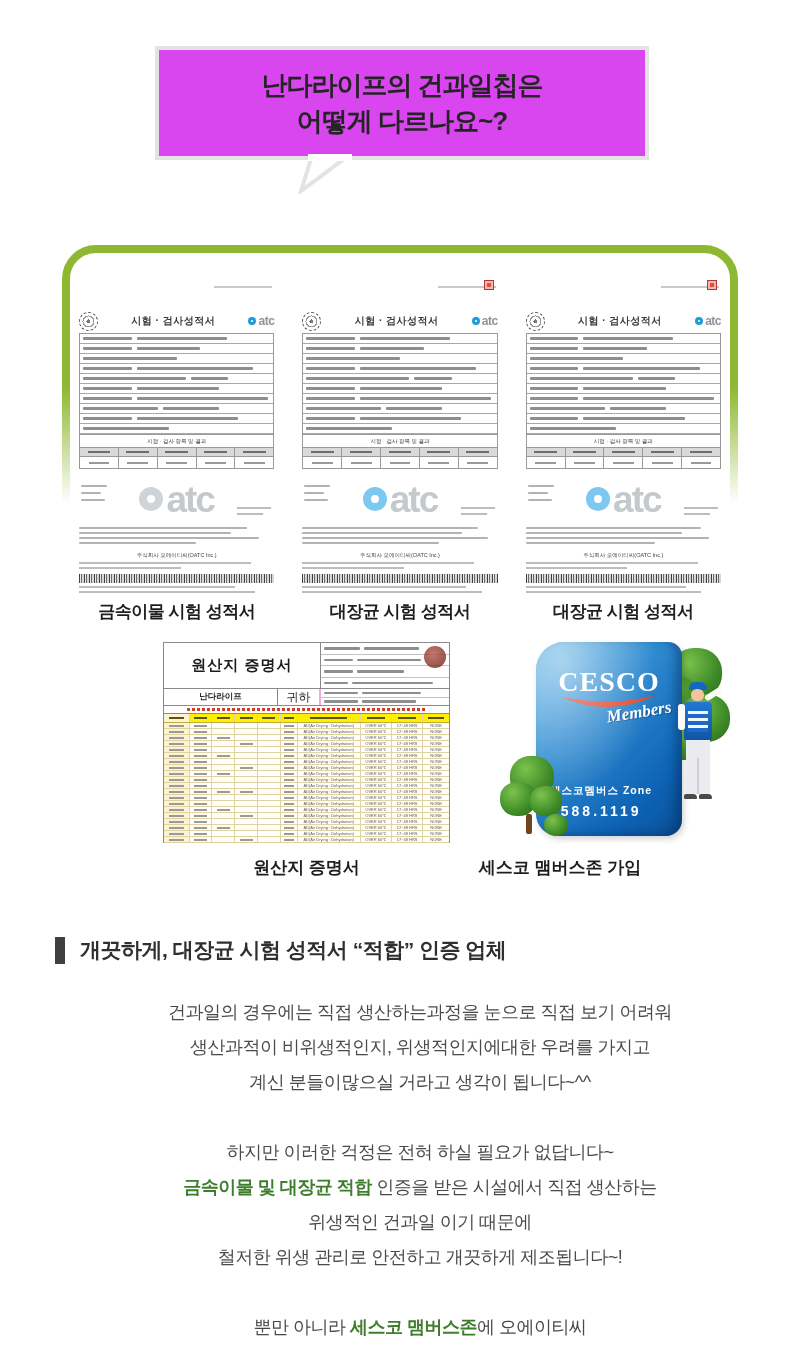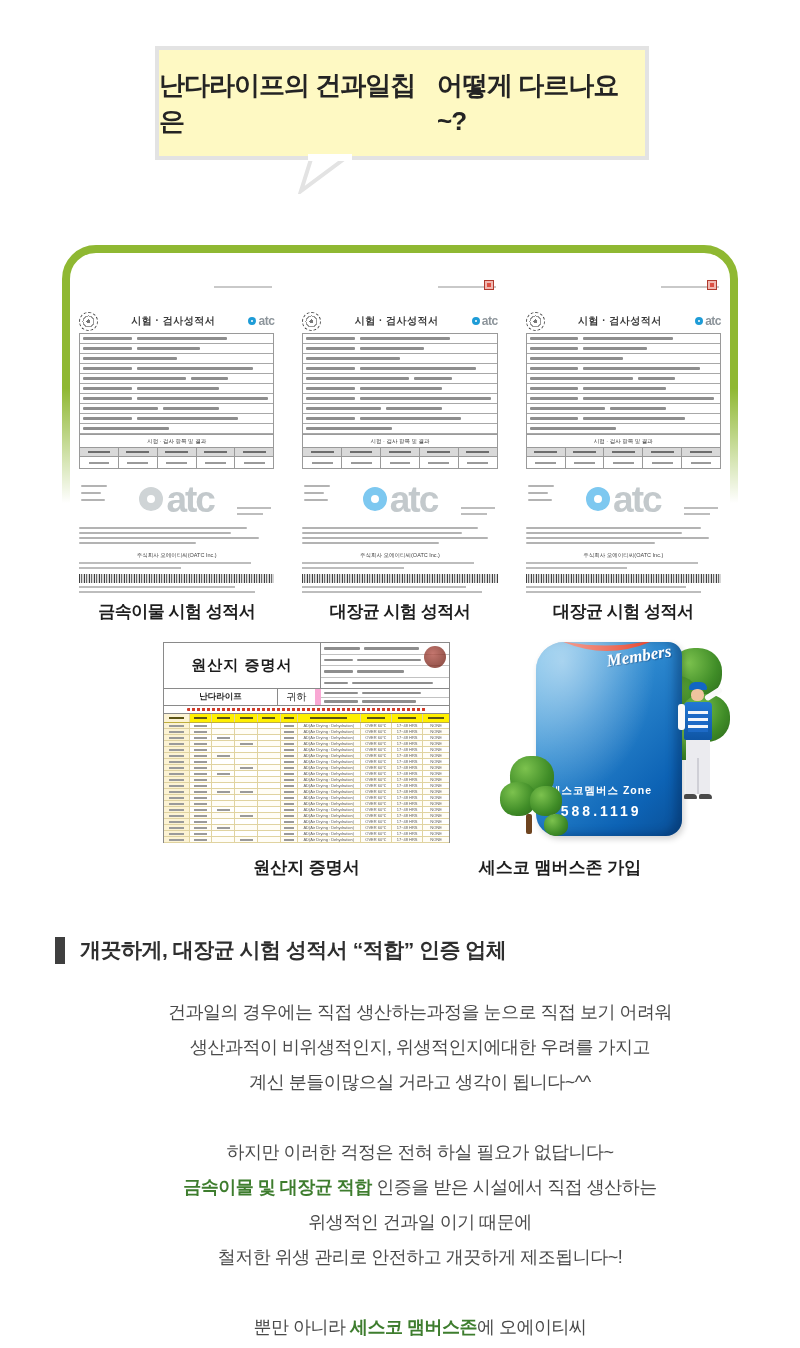--- a/index.html
+++ b/index.html
@@ -2,22 +2,22 @@
 <html><head>
 <meta charset="utf-8">
 <style>
   * { margin:0; padding:0; box-sizing:border-box; }
   html,body { background:#fff; }
   body { width:800px; height:1348px; position:relative; overflow:hidden;
          font-family:"Liberation Sans", sans-serif; color:#333; }
 
   
   .bubble { position:absolute; left:155px; top:46px; width:494px; height:114px;
-            background:#fef9c3; border:4px solid #e3e3e3;
-            display:flex; flex-direction:row; align-items:center; justify-content:center; }
+            background:#d946ef; border:4px solid #e3e3e3;
+            display:flex; flex-direction:column; align-items:center; justify-content:center; }
   .bubble-line { font-size:26px; font-weight:bold; color:#242424; line-height:36px; letter-spacing:-1px; }
   .bubble-tail { position:absolute; left:298px; top:154px; }
 
   
   .green-border { position:absolute; left:62px; top:245px; width:676px; height:620px;
                   border:8px solid #8fb832; border-radius:34px; z-index:0; }
   .green-border::after { content:''; position:absolute; left:-12px; right:-12px; bottom:-12px; top:135px;
                   background:linear-gradient(to bottom, rgba(255,255,255,0) 0, #ffffff 115px); }
 
   
@@ -74,22 +74,22 @@
              font-size:15px; font-weight:bold; color:#1c1c1c; letter-spacing:1px; }
   .o-meta { flex:1; display:flex; flex-direction:column; }
   .o-mrow { flex:1; border-bottom:1px solid #c2c2c2; display:flex; align-items:center; gap:4px; padding:0 3px; }
   .o-mrow:last-child { border-bottom:none; }
   .o-mrow b { height:2.5px; background:#8e8e8e; display:block; border-radius:1px; }
   .o-stamp { position:absolute; right:3px; top:3px; width:22px; height:22px; border-radius:50%;
              background:radial-gradient(circle at 40% 35%, #b5544a, #7d2b20 70%); opacity:0.8; }
   .o-second { display:flex; height:17px; border-bottom:1px solid #8a8a8a; }
   .o-company { width:40%; border-right:1px solid #8a8a8a; display:flex; align-items:center; justify-content:center;
                font-size:8.5px; font-weight:bold; color:#222; }
-  .o-recip { width:15%; border-right:6px solid #f9a8d4; display:flex; align-items:center; justify-content:center;
-             font-size:10px; color:#222; }
+  .o-recip { width:15%; border-right:2px solid #f9a8d4; display:flex; align-items:center; justify-content:center;
+             font-size:12px; color:#222; }
   .o-meta2 { flex:1; display:flex; flex-direction:column; }
   .o-warn { height:8px; border-bottom:1px solid #8a8a8a; display:flex; align-items:center; justify-content:center; }
   .o-warn b { width:84%; height:3px; border-radius:1px;
               background:repeating-linear-gradient(90deg,#d03a2a 0 3px,rgba(255,255,255,0) 3px 5px); }
   .ohead { display:flex; height:9px; background:#ffef00; border-bottom:1px solid #bfae3e; }
   .ohead .oc b { background:#5c5414; height:2px; }
   .orow { display:flex; height:6px; border-bottom:1px solid #e0d3a0; }
   .orow:nth-child(even) .oc { background:#fffdf6; }
   .oc { border-right:1px solid #e0d3a0; display:flex; align-items:center; justify-content:center;
         font-size:4px; line-height:5px; color:#5a5a5a; overflow:hidden; white-space:nowrap; font-style:normal; }
@@ -985,20 +985,21 @@
 <div class="origin-caption">원산지 증명서</div>
 
 <div class="cesco">
   <div class="tree tree1">
     <i class="leaf" style="left:18px; top:0; width:52px; height:50px;"></i>
     <i class="leaf" style="left:2px;  top:28px; width:44px; height:42px;"></i>
     <i class="leaf" style="left:28px; top:46px; width:50px; height:48px;"></i>
     <i class="leaf" style="left:12px; top:72px; width:40px; height:40px;"></i>
   </div>
   <div class="cesco-card">
+    <div class="cesco-brand">CESCO</div>
     <svg class="cesco-swoosh" width="104" height="20" viewBox="0 0 104 20">
       <path d="M4 3 Q 52 24 100 1 Q 54 13 4 3 Z" fill="#e8452c"></path>
     </svg>
     <div class="cesco-members">Members</div>
     <div class="cesco-zone">세스코멤버스 Zone</div>
     <div class="cesco-phone">1588.1119</div>
   </div>
   <div class="worker">
     <div class="w-cap"></div>
     <div class="w-face"></div>

